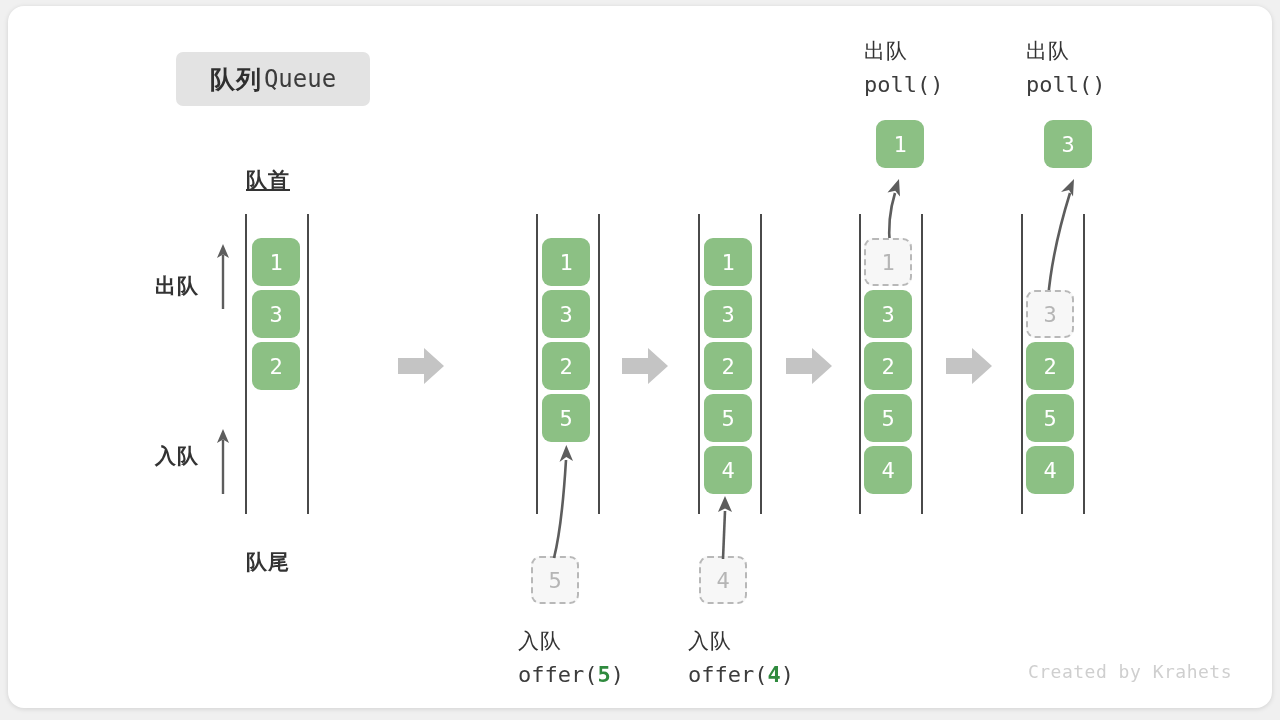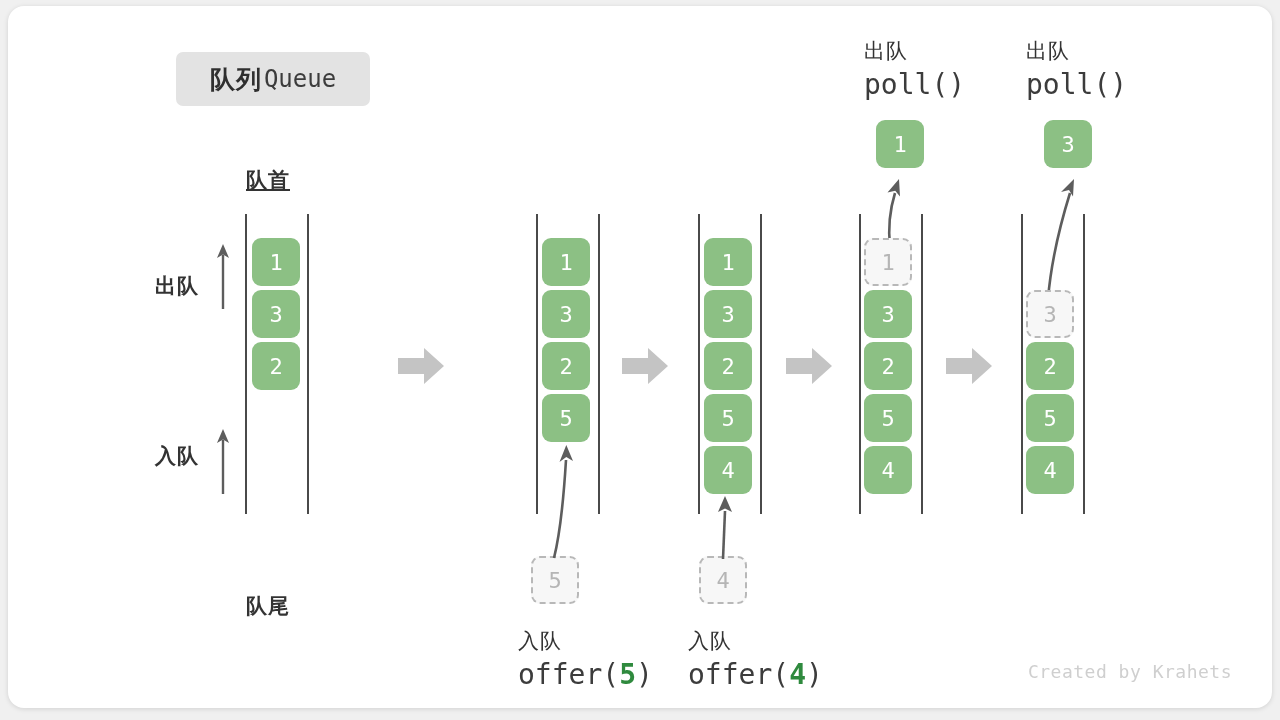--- a/index.html
+++ b/index.html
@@ -70,21 +70,21 @@
   .op-label .op-cn {
     display: block;
     font-size: 21px;
     color: #333333;
     letter-spacing: 1px;
     line-height: 34px;
   }
   .op-label .op-code {
     display: block;
     font-family: "DejaVu Sans Mono", "Liberation Mono", monospace;
-    font-size: 28px;
+    font-size: 22px;
     color: #3c3c3c;
     line-height: 34px;
   }
   .op-label .op-code .arg { color: #2f8a3e; font-weight: bold; }
 
   
   .rail {
     position: absolute;
     width: 2px;
     background: #4a4a4a;
@@ -147,21 +147,21 @@
 
 <div id="page">
   <div id="card">
 
     <div class="title-badge">
       <span class="title-cn">队列</span>
       <span class="title-en">Queue</span>
     </div>
 
     <div class="cn-bold" style="left:238px; top:160px;text-decoration:underline;">队首</div>
-    <div class="cn-bold" style="left:238px; top:542px;margin-top:44px;">队尾</div>
+    <div class="cn-bold" style="left:238px; top:542px;">队尾</div>
 
     <div class="cn-bold" style="left:147px; top:266px;">出队</div>
     <svg class="thin-arrow" style="left:206px; top:235px;" viewBox="0 0 18 70">
       <line x1="9" y1="68" x2="9" y2="14" stroke="#5d5d5d" stroke-width="2.4"></line>
       <path d="M9 3 L15 17 L9 13.5 L3 17 Z" fill="#5d5d5d"></path>
     </svg>
 
     <div class="cn-bold" style="left:147px; top:436px;">入队</div>
     <svg class="thin-arrow" style="left:206px; top:420px;" viewBox="0 0 18 70">
       <line x1="9" y1="68" x2="9" y2="14" stroke="#5d5d5d" stroke-width="2.4"></line>

